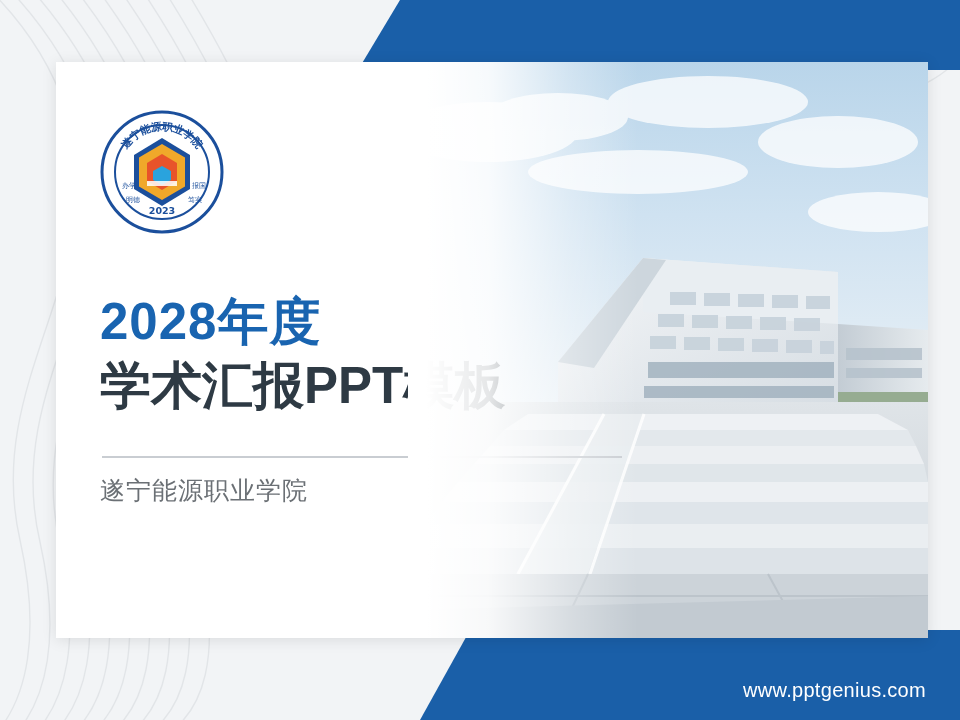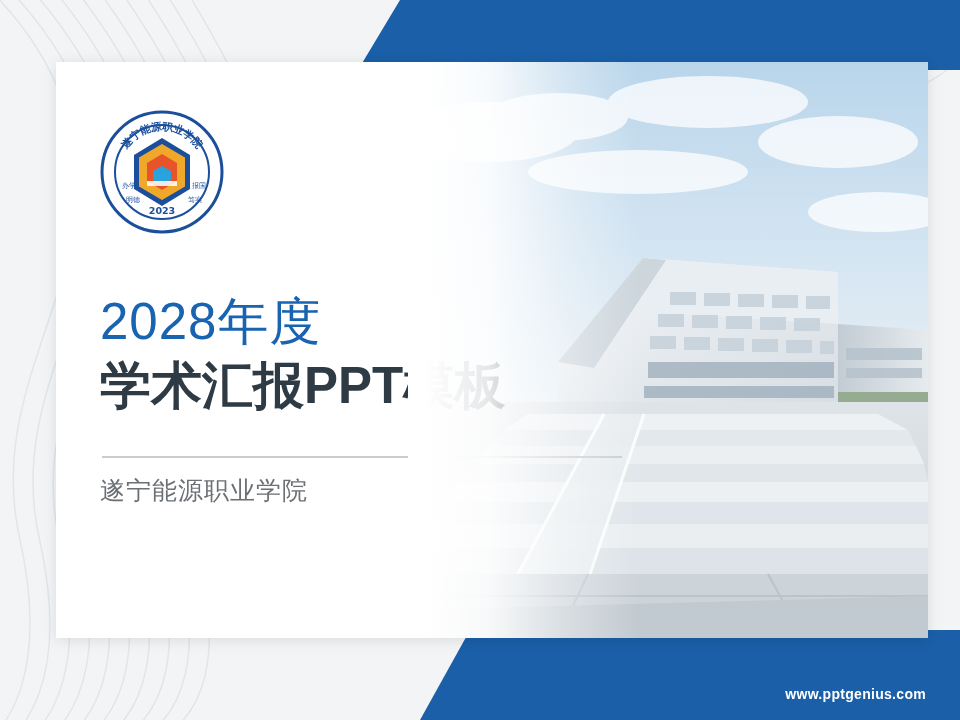--- a/index.html
+++ b/index.html
@@ -84,21 +84,21 @@
     width: 124px;
     height: 124px;
   }
 
   
   .title-year {
     position: absolute;
     left: 44px;
     top: 232px;
     font-size: 51px;
-    font-weight: normal;
+    font-weight: bold;
     color: #1964b0;
     letter-spacing: 1px;
     line-height: 1.1;
     white-space: nowrap;
   }
   .title-main {
     position: absolute;
     left: 44px;
     top: 296px;
     font-size: 51px;
@@ -136,24 +136,23 @@
   }
   .credits .gap {
     display: inline-block;
     width: 26px;
   }
 
   .site {
     position: absolute;
     right: 34px;
     bottom: 18px;
-    font-size: 14px;
+    font-size: 20px;
     color: #ffffff;
     letter-spacing: 0.3px;
-    font-weight: bold;
   }
 </style>
 </head>
 <body>
 
 <div class="slide">
 
   <div class="bg-texture">
     <svg viewBox="0 0 960 720" preserveAspectRatio="none" aria-hidden="true">
       <g fill="none" stroke="#e2e5e8" stroke-width="1.4">

